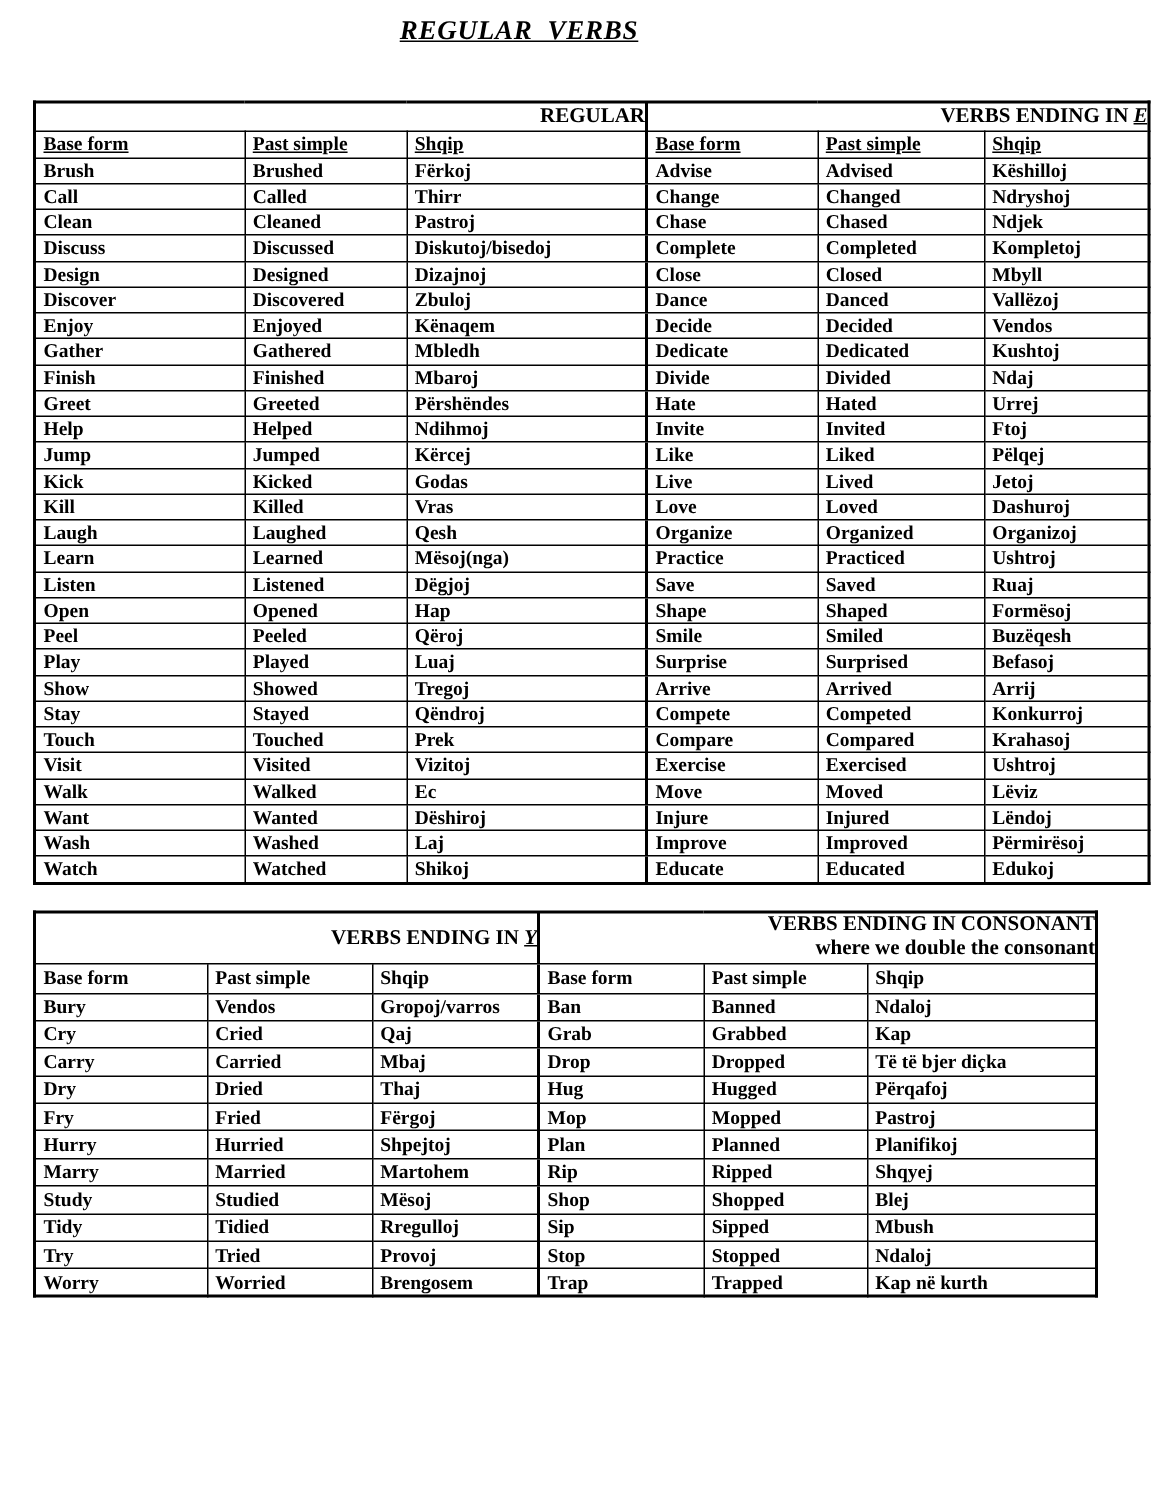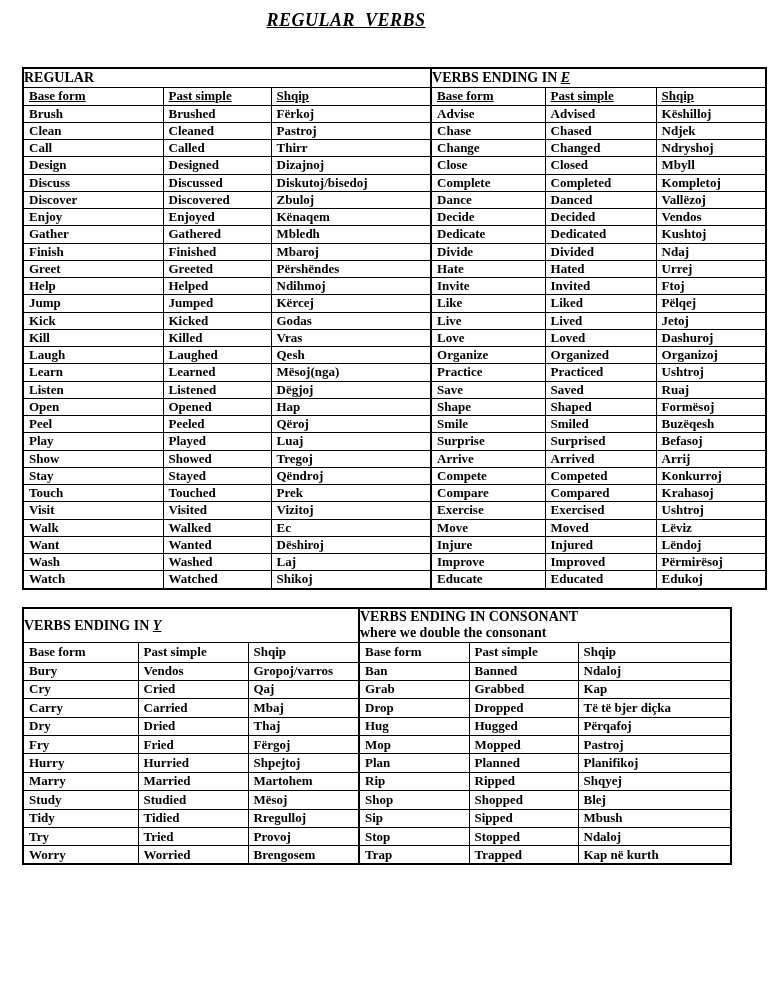--- a/index.html
+++ b/index.html
@@ -41,21 +41,21 @@
     font-weight: bold;
     font-size: 13px;
     text-align: left;
     padding: 0 2px 0 5px;
     white-space: nowrap;
     overflow: hidden;
     line-height: 1.25;
     vertical-align: middle;
   }
   .section-row th {
-    text-align: left;
+    text-align: right;
     font-size: 14px;
     padding: 0;
   }
   
   #top-table .section-row th:nth-child(2),
   #bottom-table .section-row th:nth-child(2),
   #top-table th:nth-child(4), #top-table td:nth-child(4),
   #bottom-table th:nth-child(4), #bottom-table td:nth-child(4) {
     border-left: 2px solid #000;
   }
@@ -109,50 +109,50 @@
   <tbody id="top-tbody">
       <tr>
         <td>Brush</td>
         <td>Brushed</td>
         <td>Fërkoj</td>
         <td>Advise</td>
         <td>Advised</td>
         <td>Këshilloj</td>
       </tr>
       <tr>
+        <td>Call</td>
+        <td>Called</td>
+        <td>Thirr</td>
+        <td>Change</td>
+        <td>Changed</td>
+        <td>Ndryshoj</td>
+      </tr>
+      <tr>
         <td>Clean</td>
         <td>Cleaned</td>
         <td>Pastroj</td>
         <td>Chase</td>
         <td>Chased</td>
         <td>Ndjek</td>
       </tr>
       <tr>
-        <td>Call</td>
-        <td>Called</td>
-        <td>Thirr</td>
-        <td>Change</td>
-        <td>Changed</td>
-        <td>Ndryshoj</td>
+        <td>Discuss</td>
+        <td>Discussed</td>
+        <td>Diskutoj/bisedoj</td>
+        <td>Complete</td>
+        <td>Completed</td>
+        <td>Kompletoj</td>
       </tr>
       <tr>
         <td>Design</td>
         <td>Designed</td>
         <td>Dizajnoj</td>
         <td>Close</td>
         <td>Closed</td>
         <td>Mbyll</td>
-      </tr>
-      <tr>
-        <td>Discuss</td>
-        <td>Discussed</td>
-        <td>Diskutoj/bisedoj</td>
-        <td>Complete</td>
-        <td>Completed</td>
-        <td>Kompletoj</td>
       </tr>
       <tr>
         <td>Discover</td>
         <td>Discovered</td>
         <td>Zbuloj</td>
         <td>Dance</td>
         <td>Danced</td>
         <td>Vallëzoj</td>
       </tr>
       <tr>

